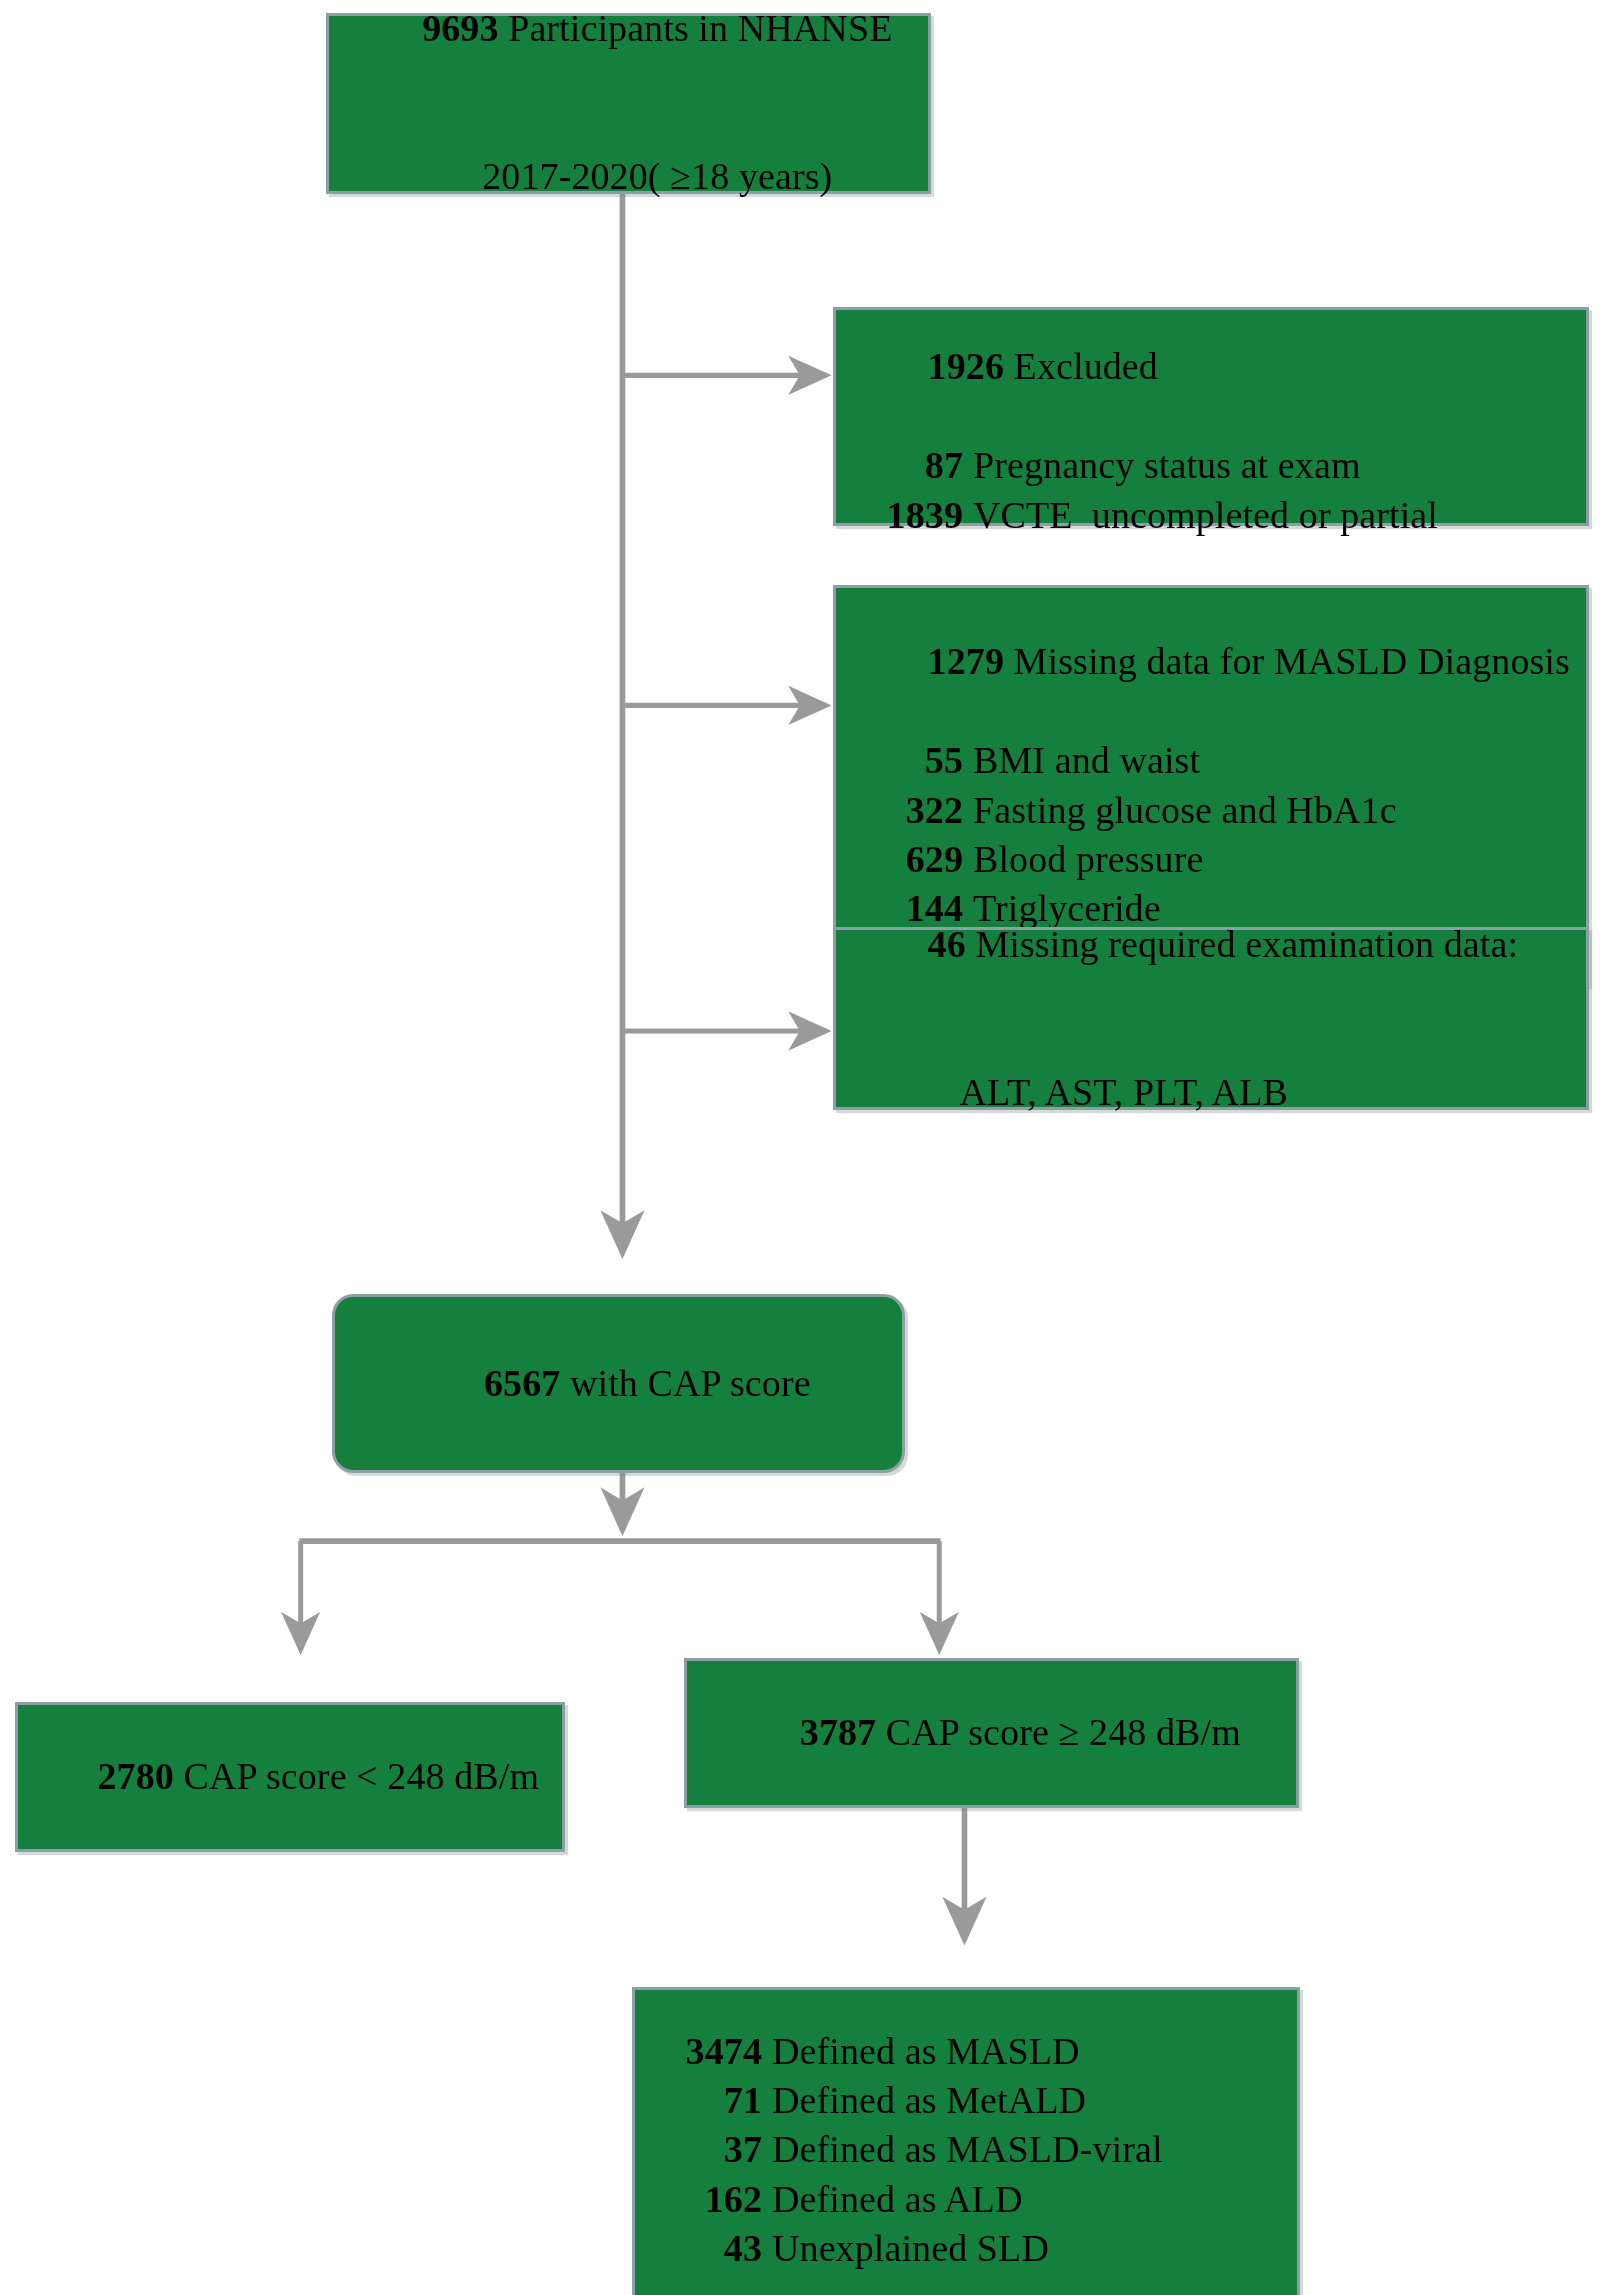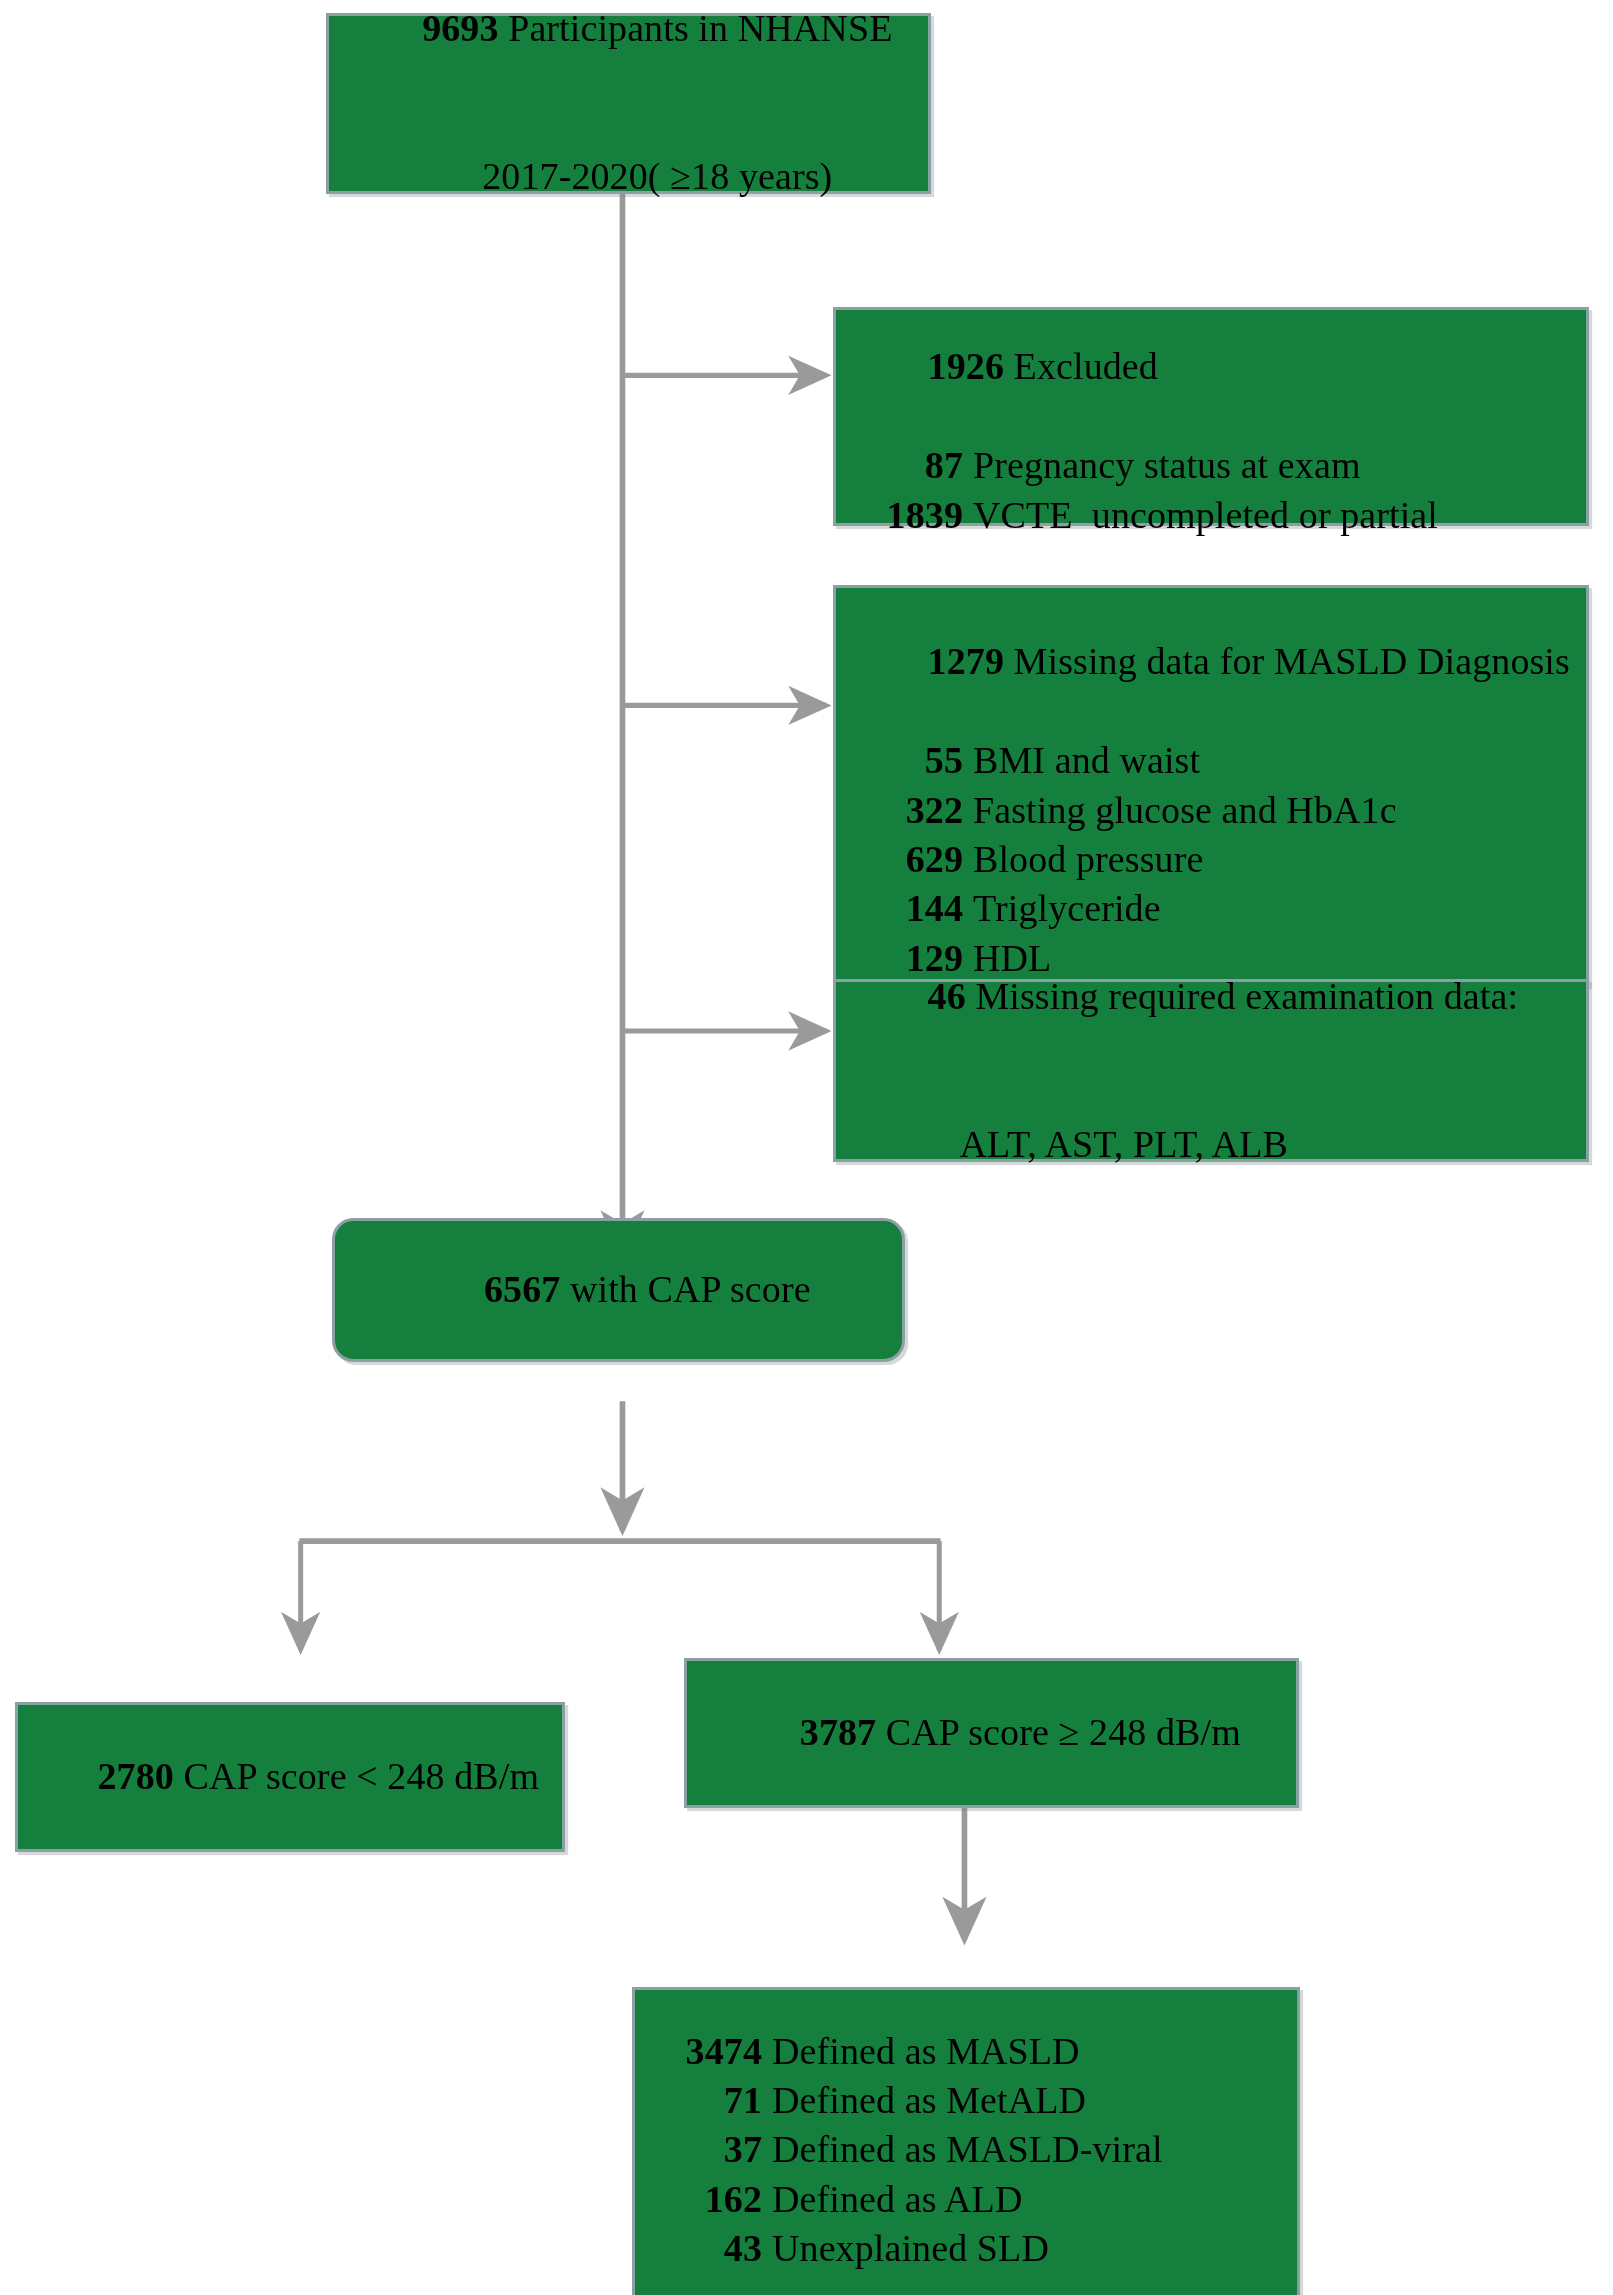--- a/index.html
+++ b/index.html
@@ -136,30 +136,30 @@
       <span class="num numcol">629</span><span>Blood pressure</span>
     </div>
     <div class="line listline">
       <span class="num numcol">144</span><span>Triglyceride</span>
     </div>
     <div class="line listline">
       <span class="num numcol">129</span><span>HDL</span>
     </div>
   </div>
 
-  <div class="node body-pad" style="left:833px; top:937px; width:756px; height:183px;">
+  <div class="node body-pad" style="left:833px; top:885px; width:756px; height:183px;">
     <div class="line">
       <span class="num">46</span><span> Missing required examination data:</span>
     </div>
     <div class="line" style="padding-left:34px;">
       <span>ALT, AST, PLT, ALB</span>
     </div>
   </div>
 
-  <div class="node rounded centered" style="left:332px; top:1218px; width:573px; height:144px;">
+  <div class="node rounded centered" style="left:332px; top:1294px; width:573px; height:179px;">
     <div class="line">
       <span class="num">6567</span><span> with CAP score</span>
     </div>
   </div>
 
   <div class="node centered" style="left:14.5px; top:1658px; width:550px; height:150px;margin-top:44px;">
     <div class="line">
       <span class="num">2780</span><span> CAP score &lt; 248 dB/m</span>
     </div>
   </div>

